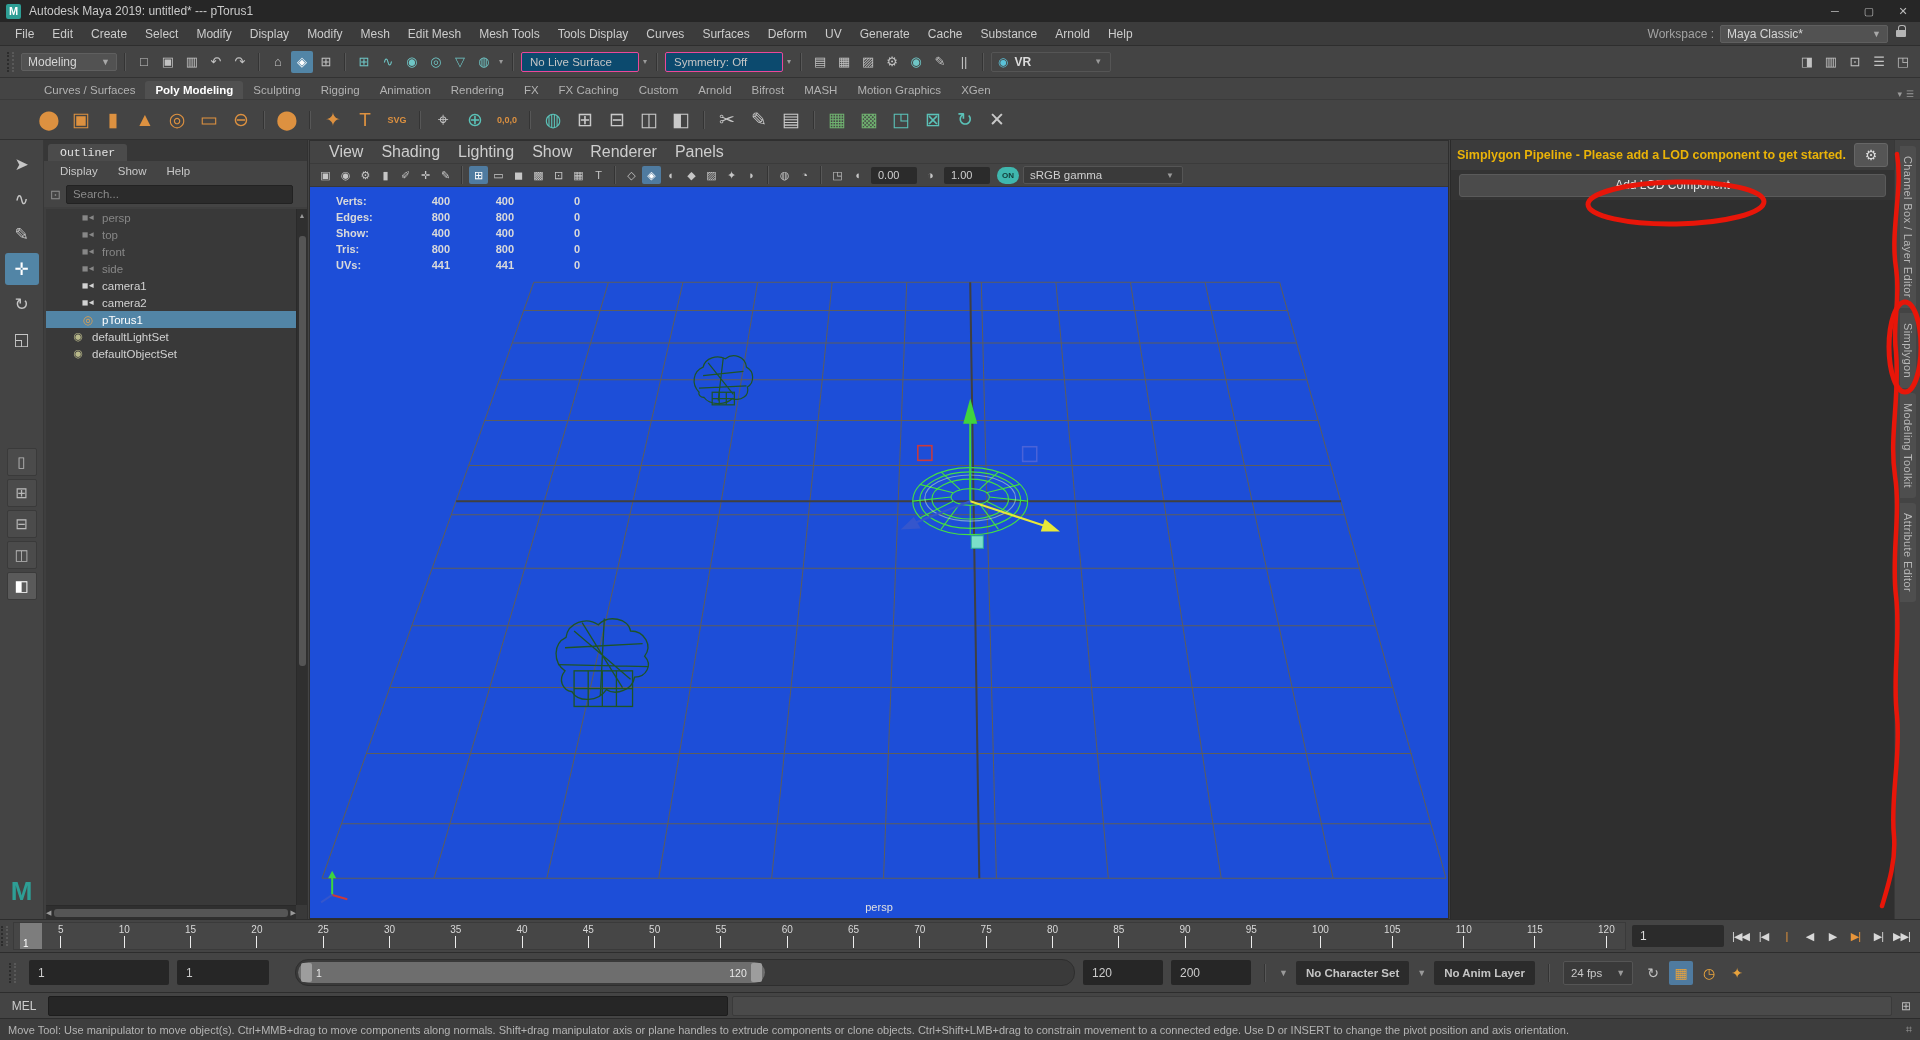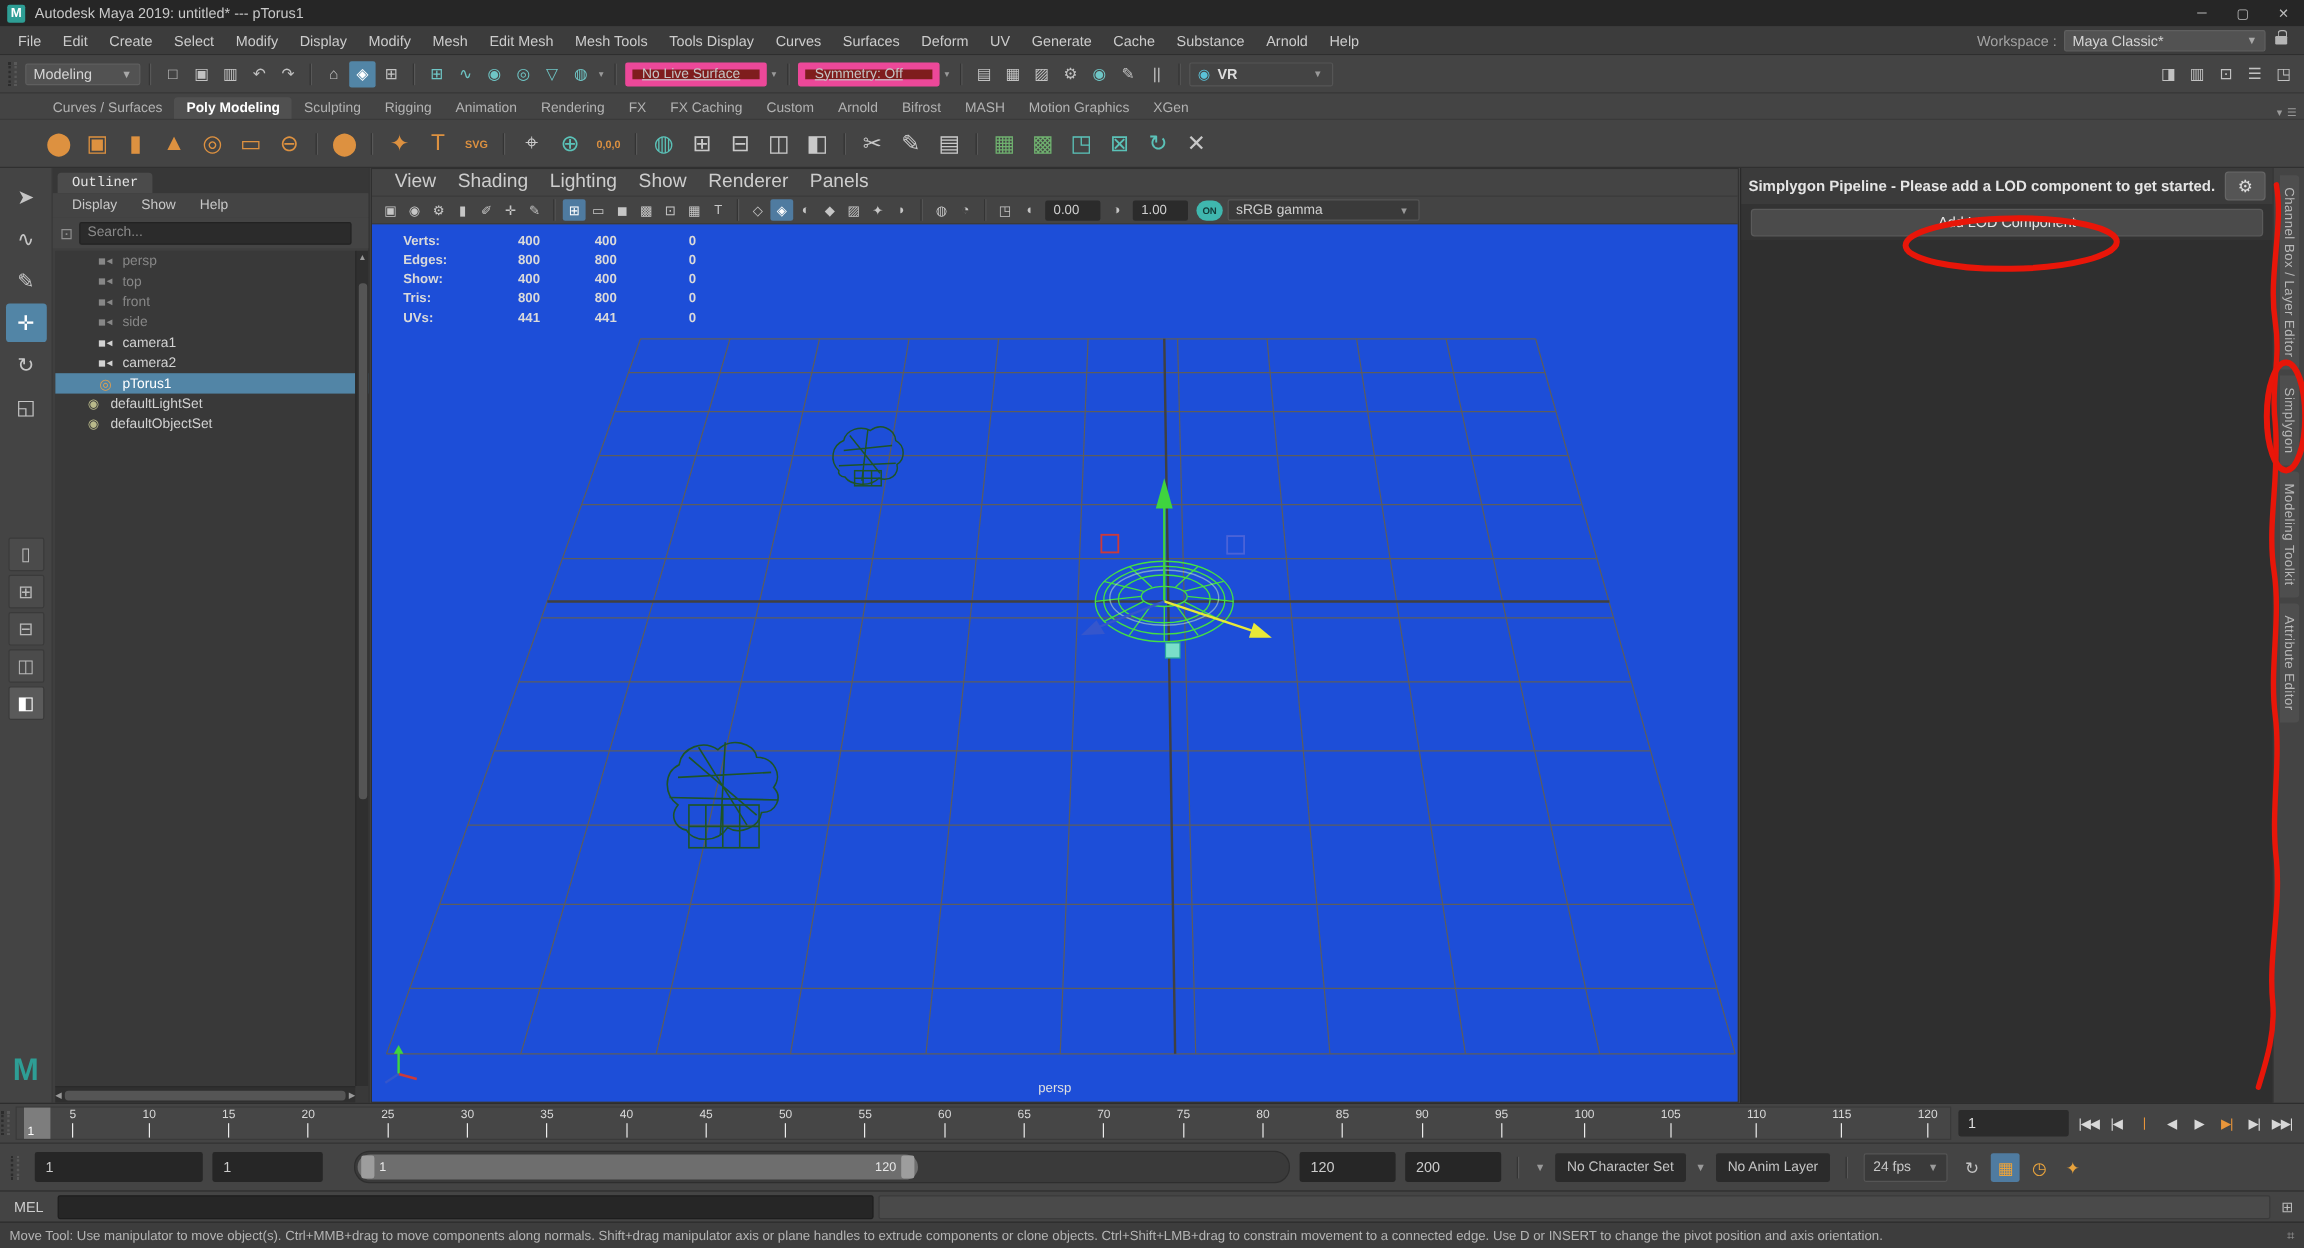--- a/index.html
+++ b/index.html
@@ -24,21 +24,21 @@
   .lock { width:10px; height:7px; background:#b5b5b5; border-radius:1px; position:relative; margin:0 8px 0 2px; }
   .lock::before { content:""; position:absolute; top:-5px; left:2px; width:6px; height:5px; border:1.5px solid #b5b5b5; border-bottom:none; border-radius:3px 3px 0 0; }
 
   
   .statusline { height:32px; background:#444; display:flex; align-items:center; padding:0 6px; border-bottom:1px solid #323232; gap:2px; flex:0 0 auto; }
   .grip { width:7px; height:20px; border-left:2px dotted #2c2c2c; border-right:2px dotted #595959; margin:0 5px 0 1px; }
   .sl-icon { min-width:22px; height:22px; display:flex; align-items:center; justify-content:center; color:#c2c2c2; font-size:13px; border-radius:2px; padding:0 2px; }
   .sl-icon.active { background:#5285a6; color:#ffffff; }
   .snap .sl-icon, .sl-icon.teal { color:#6fc6c6; }
   .vsep { width:2px; height:18px; border-left:1px solid #343434; border-right:1px solid #575757; margin:0 5px; }
-  .sl-field { background:#7f1d1d; border:6px solid #ec4899; border-radius:2px; height:20px; min-width:118px; display:flex; align-items:center; padding:0 8px; color:#c5c5c5; font-size:11.5px;text-decoration:underline; }
+  .sl-field { background:#0c4a6e; border:1px solid #ec4899; border-radius:2px; height:20px; min-width:118px; display:flex; align-items:center; padding:0 8px; color:#c5c5c5; font-size:11.5px; }
   .mini-arrow { font-size:8px; color:#9a9a9a; padding:0 2px; }
   .vr-box { display:flex; align-items:center; gap:6px; background:#444; border:1px solid #555; border-radius:2px; height:20px; padding:0 6px; min-width:120px; }
   .vr-person { color:#5bc2d8; font-size:12px; }
   .sl-right { margin-left:auto; display:flex; gap:2px; }
 
   
   .shelf-tabs { height:22px; background:#444; display:flex; align-items:flex-end; padding-left:34px; border-bottom:1px solid #3a3a3a; flex:0 0 auto; }
   .stab { padding:3px 10px 3px; color:#b2b2b2; font-size:11.5px; white-space:nowrap; }
   .stab.active { color:#ffffff; font-weight:bold; background:#505050; border-radius:3px 3px 0 0; }
   .shelf-right { margin-left:auto; display:flex; gap:4px; padding-right:6px; color:#9a9a9a; font-size:9px; align-items:center; }
@@ -95,21 +95,21 @@
   .vp-content { flex:1; position:relative; background:#1d4ed8; overflow:hidden;padding-left:16px; }
   .scene { position:absolute; inset:0; width:100%; height:100%; }
   .hud { position:absolute; left:26px; top:8px; display:grid; grid-template-columns:52px 62px 64px 66px; row-gap:4px; font-size:11px; font-weight:bold; color:#dadada; }
   .hud span { text-align:right; }
   .hud .hlabel { text-align:left; }
   .persp-label { position:absolute; bottom:5px; left:50%; transform:translateX(-50%); color:#e0e0e0; font-size:11px; }
 
   
   .simplygon { width:444px; background:#2f2f2f; border-left:1px solid #2a2a2a; display:flex; flex-direction:column; }
   .sg-header { height:30px; background:#3b3b3b; display:flex; align-items:center; padding:0 6px; gap:6px; }
-  .sg-title { color:#e5e5e5; font-weight:bold; font-size:12.5px; white-space:nowrap; }
+  .sg-title { color:#eab308; font-weight:bold; font-size:12.5px; white-space:nowrap; }
   .sg-gear { margin-left:auto; width:34px; height:24px; background:#555; border:1px solid #666; border-radius:3px; color:#ddd; font-size:14px; display:flex; align-items:center; justify-content:center; }
   .sg-btnrow { height:30px; display:flex; align-items:center; padding:0 8px; background:#333; }
   .sg-button { flex:1; height:23px; background:#4b4b4b; border:1px solid #5a5a5a; border-radius:3px; color:#e8e8e8; font-size:12px; display:flex; align-items:center; justify-content:center; }
   .sg-body { flex:1; background:#2f2f2f; }
 
   
   .rstrip { width:26px; background:#444; border-left:1px solid #383838; display:flex; flex-direction:column; align-items:center; padding-top:6px; gap:5px; }
   .rtab { writing-mode:vertical-rl; font-size:11px; color:#b8b8b8; background:#4e4e4e; padding:10px 2px; border-radius:0 3px 3px 0; white-space:nowrap; letter-spacing:0.4px; }
 
   
@@ -129,21 +129,21 @@
   
   .rangerow { height:40px; background:#444; border-top:1px solid #2d2d2d; display:flex; align-items:center; gap:8px; padding:0 8px; flex:0 0 auto; }
   .rfield { background:#262626; height:25px; border-radius:2px; display:flex; align-items:center; padding-left:9px; color:#cccccc; font-size:12px; }
   .w140 { width:140px; } .w92 { width:92px; } .w80 { width:80px; }
   .range-track { width:780px; height:27px; background:#3a3a3a; border:1px solid #2e2e2e; border-radius:13px; position:relative; margin-left:18px; }
   .range-fill { position:absolute; left:2px; top:2px; bottom:2px; width:60%; background:#6e6e6e; border-radius:12px; display:flex; align-items:center; justify-content:space-between; padding:0 3px; }
   .rhandle { width:11px; height:19px; background:#9d9d9d; border-radius:2px; }
   .rlabel { font-size:10.5px; color:#e8e8e8; padding:0 4px; }
   .range-fill .left-group, .range-fill .right-group { display:flex; align-items:center; }
   .ddarrow { color:#9a9a9a; font-size:9px; }
-  .namebox { background:#2b2b2b; height:24px; border-radius:2px; display:flex; align-items:center; padding:0 10px; color:#c5c5c5; font-size:11.5px; }
+  .namebox { background:#2b2b2b; height:24px; border-radius:2px; display:flex; align-items:center; padding:0 10px; color:#c5c5c5; font-size:11.5px;font-weight:bold; }
   .fps-select { background:#3a3a3a; border:1px solid #555; height:24px; border-radius:2px; display:flex; align-items:center; gap:14px; padding:0 7px; color:#c9c9c9; font-size:11.5px; }
   .rb-icons { display:flex; gap:4px; align-items:center; }
   .rb-icon { width:24px; height:24px; display:flex; align-items:center; justify-content:center; font-size:14px; color:#c2c2c2; border-radius:2px; }
   .rb-icon.active { background:#4f7ba0; }
 
   
   .melrow { height:26px; background:#444; border-top:1px solid #2d2d2d; display:flex; align-items:center; flex:0 0 auto; gap:4px; padding:0 4px; }
   .mel-label { width:40px; text-align:center; color:#cdcdcd; font-size:12px; }
   .mel-input { width:680px; height:20px; background:#262626; border:1px solid #1d1d1d; border-radius:2px; color:#ddd; font-family:inherit; padding:0 6px; }
   .mel-output { flex:1; height:20px; background:#4a4a4a; border:1px solid #3a3a3a; border-radius:2px; }

